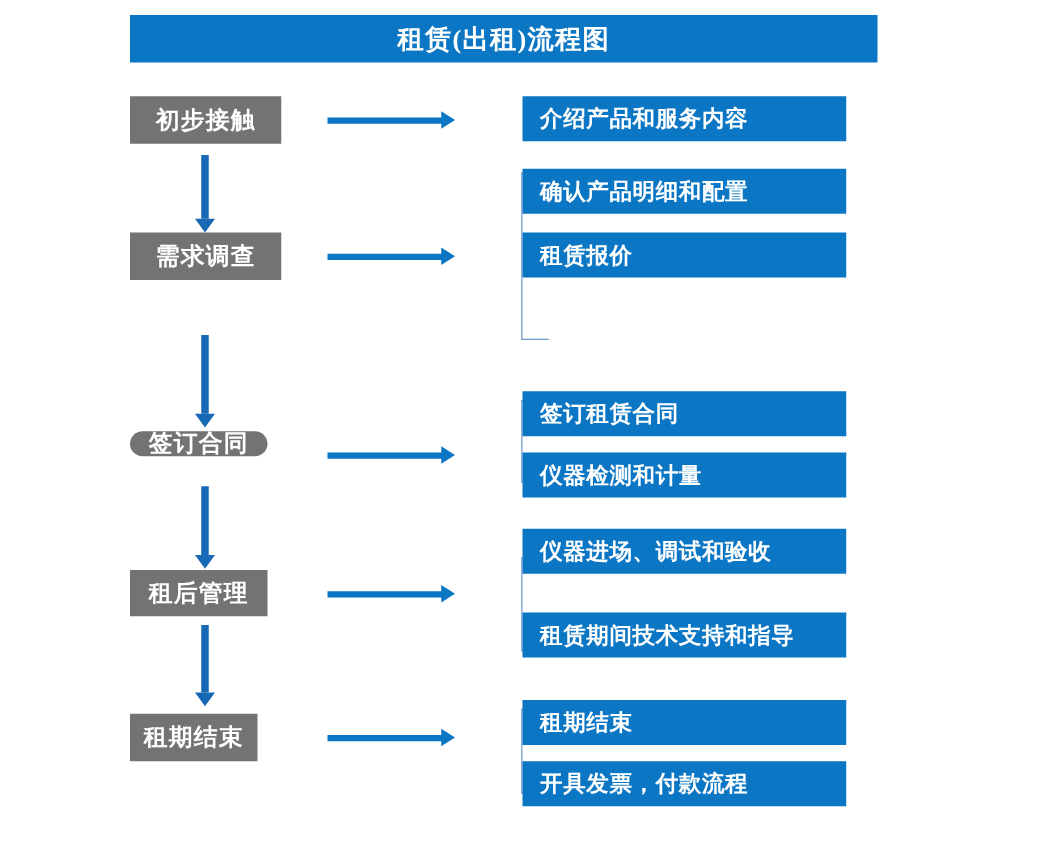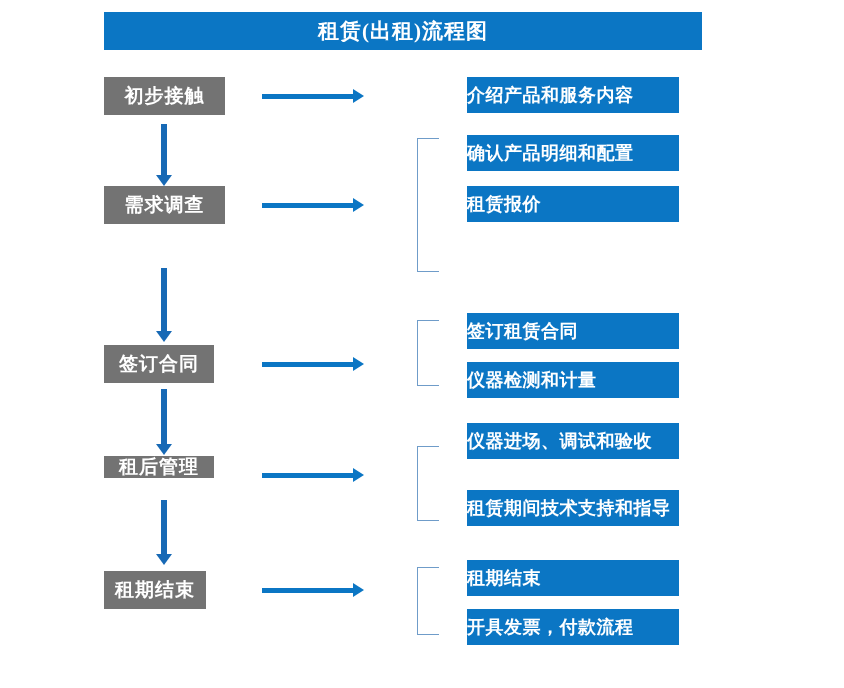--- a/index.html
+++ b/index.html
@@ -44,29 +44,30 @@
     font-weight: bold;
     display: flex;
     align-items: center;
     justify-content: center;
     letter-spacing: 1px;
   }
 
   
   .detail-box {
     position: absolute;
-    left: 467px;
-    width: 212px;
+    left: 418px;
+    width: 259px;
     height: 36px;
     background: #0b76c4;
     color: #ffffff;
     font-size: 18px;
     font-weight: bold;
     display: flex;
     align-items: center;
+    padding-left: 14px;
     box-sizing: border-box;
     letter-spacing: 0.5px;
     white-space: nowrap;
   }
 
   
   .h-arrow {
     position: absolute;
     height: 14px;
   }
@@ -150,38 +151,38 @@
   <div class="bracket" style="left:417px; top:138px; height:134px;"></div>
 
   <div class="detail-box" style="top:135px;">确认产品明细和配置</div>
   <div class="detail-box" style="top:186px;">租赁报价</div>
 
   <div class="v-arrow" style="left:156px; top:268px; height:74px;">
     <div class="shaft" style="height:63px;"></div>
     <div class="head" style="top:63px;"></div>
   </div>
 
-  <div class="stage-box" style="left:104px; top:345px; width:110px; height:38px;">签订合同</div>
+  <div class="stage-box" style="left:104px; top:345px; width:110px; height:20px;border-radius:14px;">签订合同</div>
 
   <div class="h-arrow" style="left:262px; top:357px; width:102px;">
     <div class="shaft" style="width:92px;"></div>
     <div class="head" style="left:91px;"></div>
   </div>
 
   <div class="bracket" style="left:417px; top:320px; height:66px;"></div>
 
   <div class="detail-box" style="top:313px;">签订租赁合同</div>
   <div class="detail-box" style="top:362px;">仪器检测和计量</div>
 
   <div class="v-arrow" style="left:156px; top:389px; height:66px;">
     <div class="shaft" style="height:55px;"></div>
     <div class="head" style="top:55px;"></div>
   </div>
 
-  <div class="stage-box" style="left:104px; top:456px; width:110px; height:22px;">租后管理</div>
+  <div class="stage-box" style="left:104px; top:456px; width:110px; height:37px;">租后管理</div>
 
   <div class="h-arrow" style="left:262px; top:468px; width:102px;">
     <div class="shaft" style="width:92px;"></div>
     <div class="head" style="left:91px;"></div>
   </div>
 
   <div class="bracket" style="left:417px; top:446px; height:75px;"></div>
 
   <div class="detail-box" style="top:490px;">租赁期间技术支持和指导</div>
   <div class="detail-box" style="top:423px;">仪器进场、调试和验收</div>

